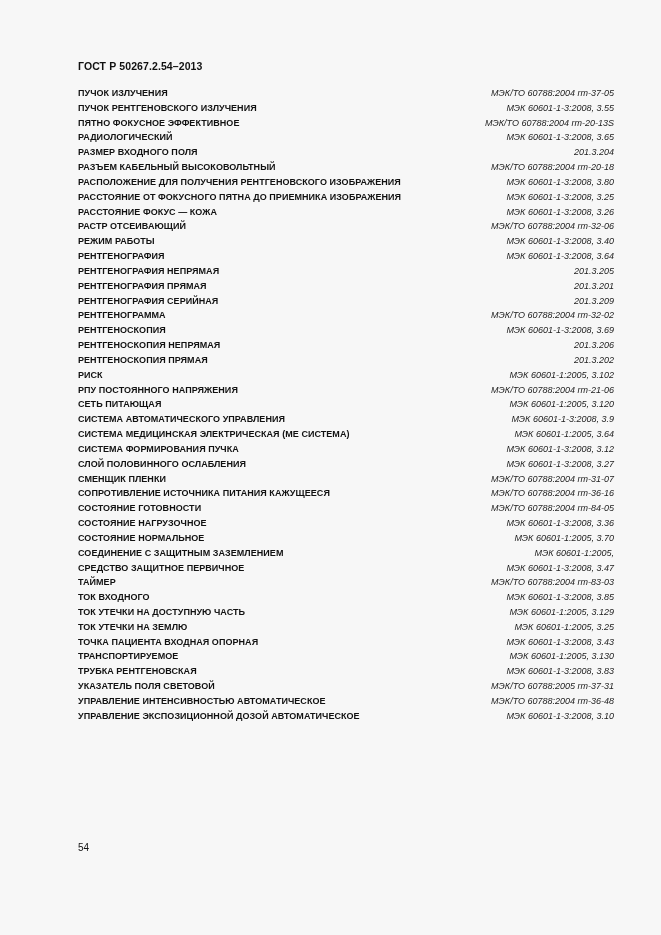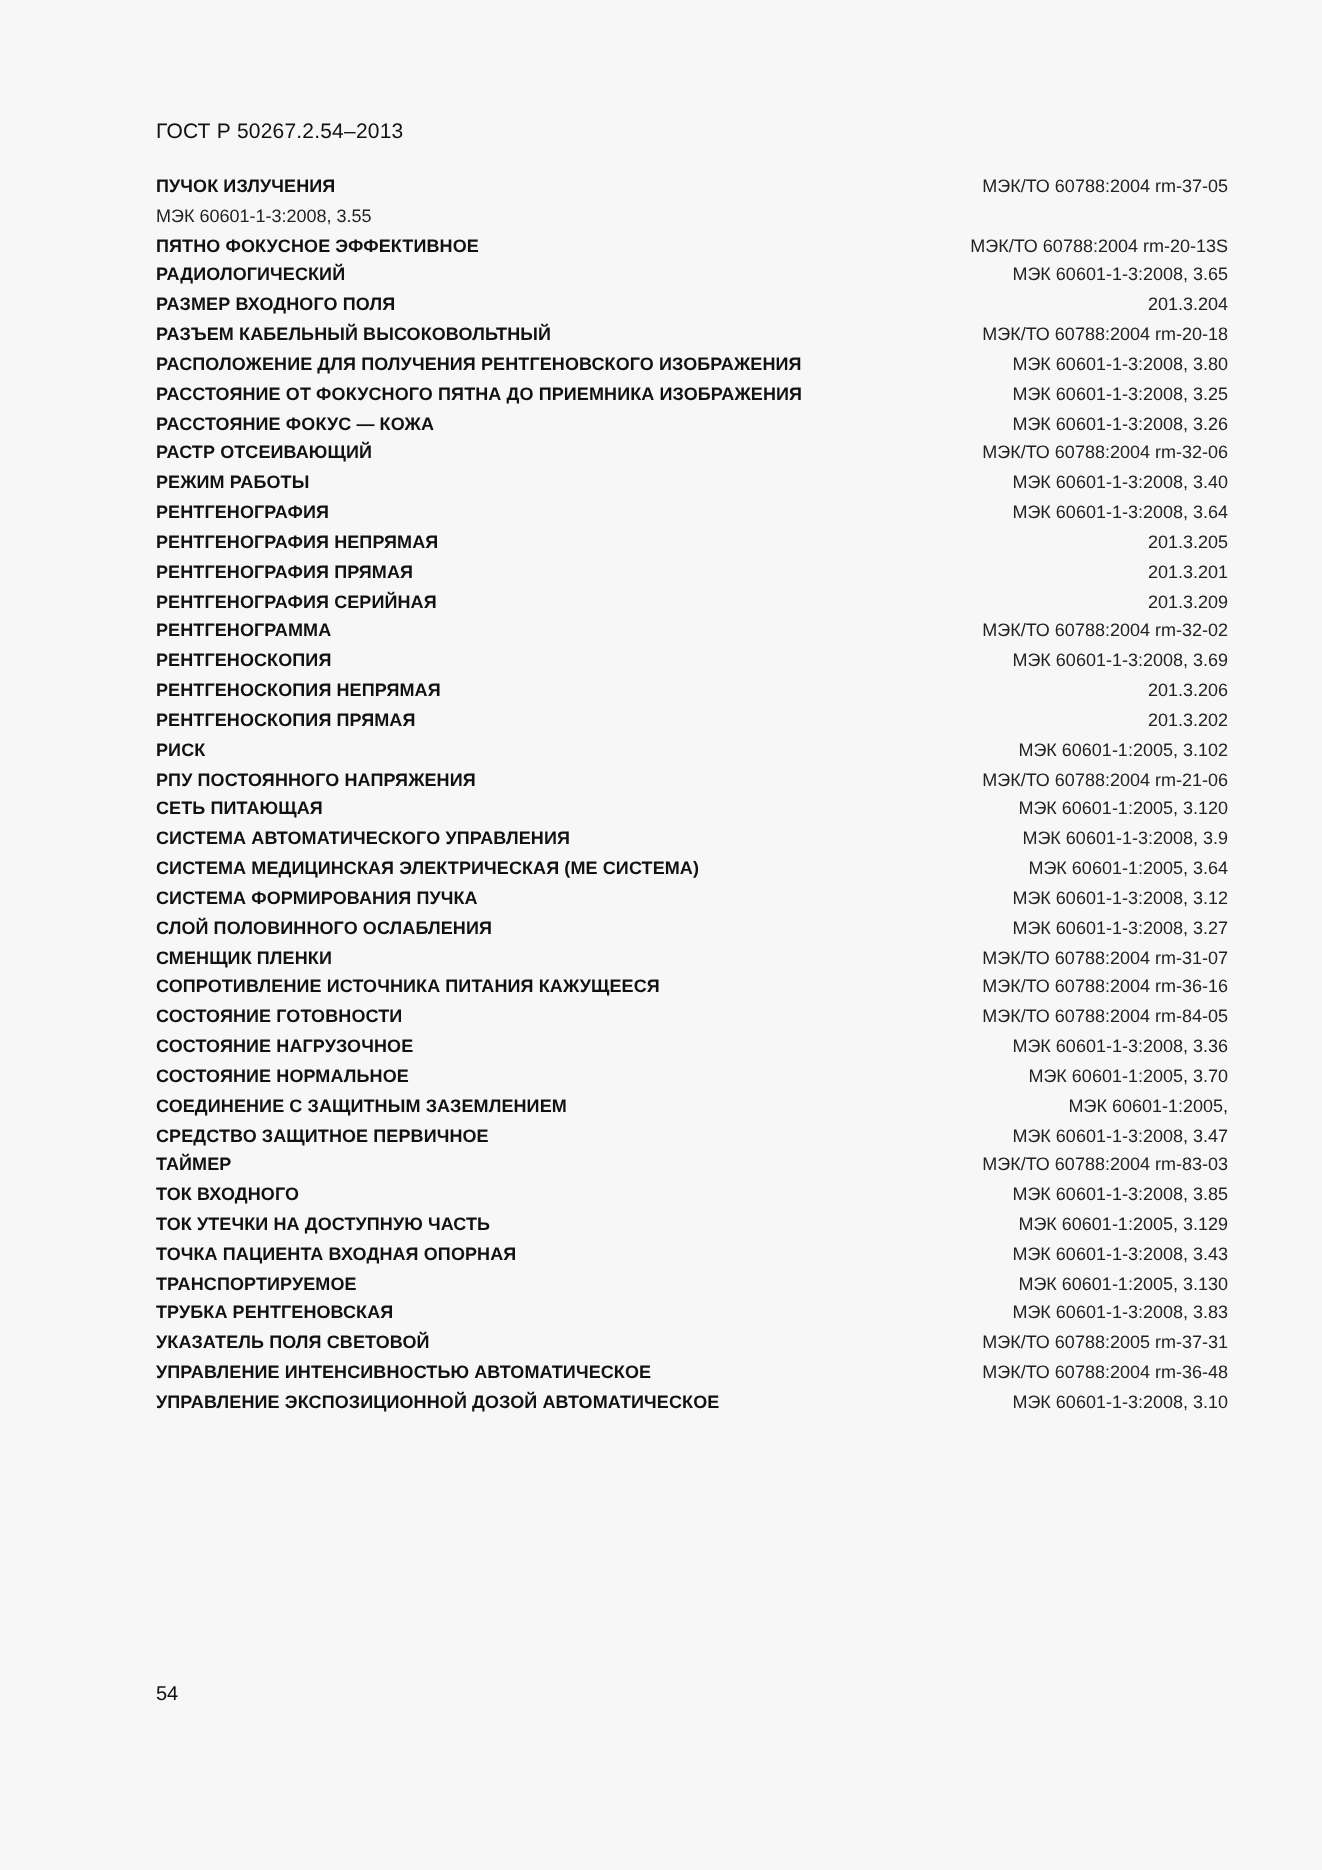--- a/index.html
+++ b/index.html
@@ -13,21 +13,21 @@
       position: relative;
       overflow: hidden;
       font-family: "Liberation Sans", sans-serif;
       color: #111;
     }
     .header {
       position: absolute;
       left: 78px;
       top: 60px;
       font-size: 10.5px;
-      font-weight: normal;
+      font-weight: bold;
       letter-spacing: 0.1px;
     }
     .entries {
       position: absolute;
       left: 78px;
       top: 86px;
       width: 536px;
       margin: 0;
       padding: 0;
       list-style: none;
@@ -43,40 +43,42 @@
     .term {
       font-size: 9px;
       font-weight: bold;
       letter-spacing: 0.05px;
     }
     .ref {
       font-size: 9px;
       font-weight: normal;
       color: #222;
       text-align: right;
+      font-style: italic;
     }
     .page-number {
       position: absolute;
       left: 78px;
       top: 842px;
       font-size: 10px;
       color: #111;
     }
   </style>
 </head>
 <body>
 
 <div class="header">ГОСТ Р 50267.2.54–2013</div>
 
 <ul class="entries" id="entries">
     <li class="entry">
       <span class="term">ПУЧОК ИЗЛУЧЕНИЯ</span>
       <span class="ref">МЭК/ТО 60788:2004 rm-37-05</span>
     </li>
     <li class="entry">
+      <span class="term">ПУЧОК РЕНТГЕНОВСКОГО ИЗЛУЧЕНИЯ</span>
       <span class="ref">МЭК 60601-1-3:2008, 3.55</span>
     </li>
     <li class="entry">
       <span class="term">ПЯТНО ФОКУСНОЕ ЭФФЕКТИВНОЕ</span>
       <span class="ref">МЭК/ТО 60788:2004 rm-20-13S</span>
     </li>
     <li class="entry">
       <span class="term">РАДИОЛОГИЧЕСКИЙ</span>
       <span class="ref">МЭК 60601-1-3:2008, 3.65</span>
     </li>
@@ -202,20 +204,24 @@
     </li>
     <li class="entry">
       <span class="term">ТОК ВХОДНОГО</span>
       <span class="ref">МЭК 60601-1-3:2008, 3.85</span>
     </li>
     <li class="entry">
       <span class="term">ТОК УТЕЧКИ НА ДОСТУПНУЮ ЧАСТЬ</span>
       <span class="ref">МЭК 60601-1:2005, 3.129</span>
     </li>
     <li class="entry">
+      <span class="term">ТОК УТЕЧКИ НА ЗЕМЛЮ</span>
+      <span class="ref">МЭК 60601-1:2005, 3.25</span>
+    </li>
+    <li class="entry">
       <span class="term">ТОЧКА ПАЦИЕНТА ВХОДНАЯ ОПОРНАЯ</span>
       <span class="ref">МЭК 60601-1-3:2008, 3.43</span>
     </li>
     <li class="entry">
       <span class="term">ТРАНСПОРТИРУЕМОЕ</span>
       <span class="ref">МЭК 60601-1:2005, 3.130</span>
     </li>
     <li class="entry">
       <span class="term">ТРУБКА РЕНТГЕНОВСКАЯ</span>
       <span class="ref">МЭК 60601-1-3:2008, 3.83</span>

